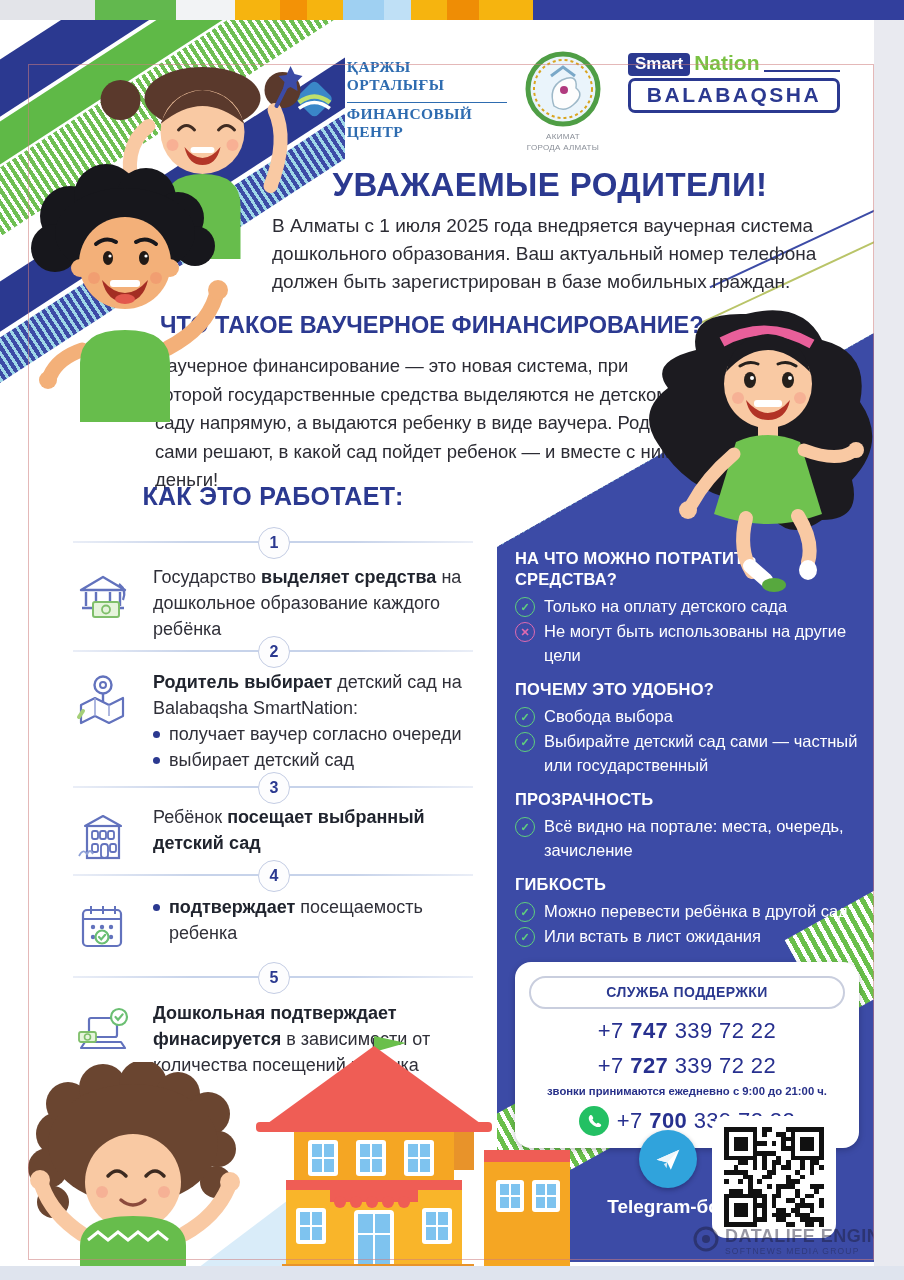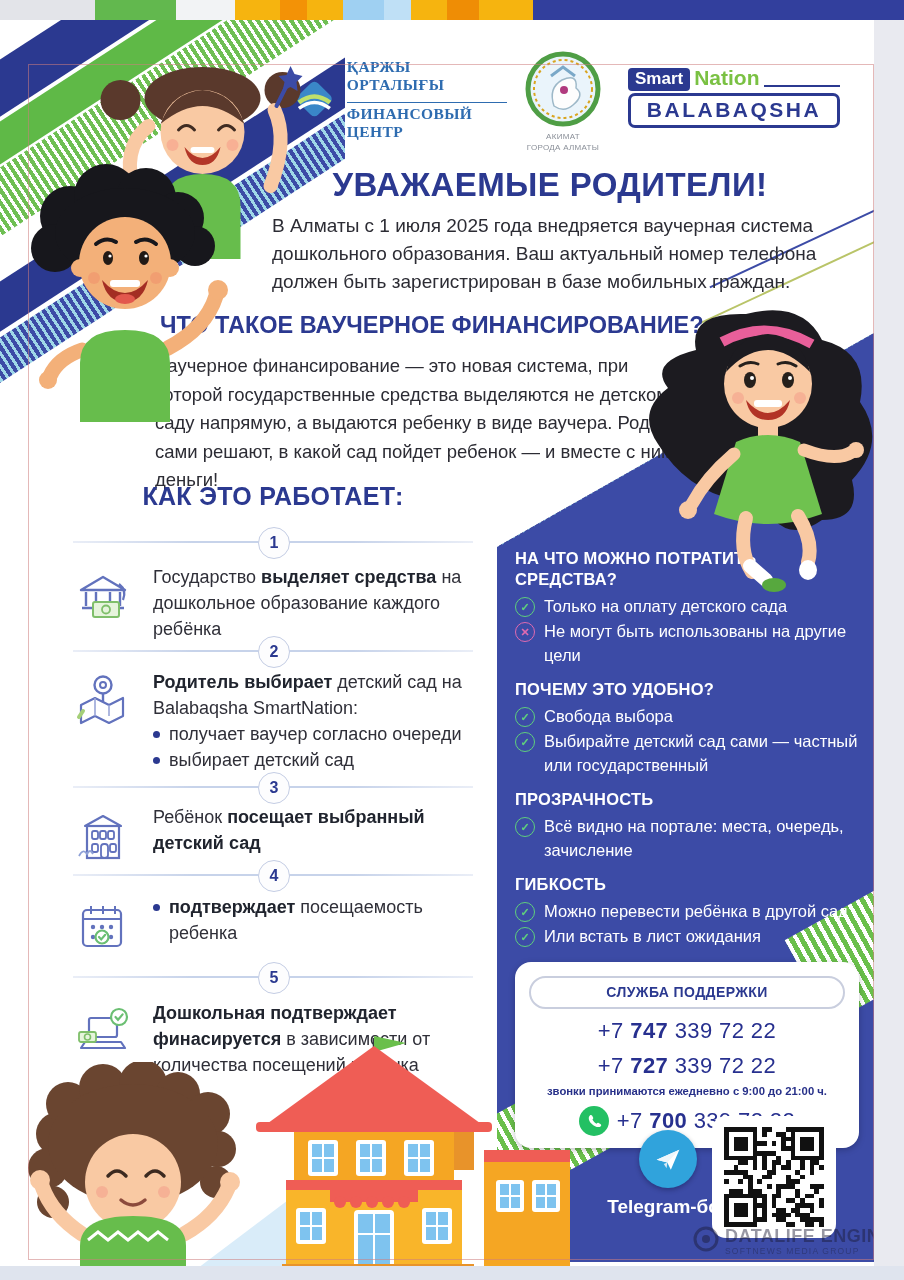--- a/index.html
+++ b/index.html
@@ -22,21 +22,21 @@
   .thin-line{position:absolute;height:0;transform:rotate(-25deg);z-index:1;}
   .tl1{left:700px;top:242px;width:210px;border-top:2px solid #3c4ba6;}
   .tl2{left:688px;top:272px;width:240px;border-top:2px solid #b9c468;}
   
   .fc-logo{left:292px;top:68px;width:215px;height:62px;display:flex;gap:10px;align-items:center;z-index:2;}
   .fc-text{font-family:"Liberation Serif",serif;color:#2e6cb0;font-weight:bold;font-size:15.5px;letter-spacing:.4px;}
   .fc-text .l1{border-bottom:1.5px solid #2e6cb0;padding-bottom:8px;}
   .fc-text .l2{padding-top:2px;}
   .ak-logo{left:513px;top:50px;width:100px;text-align:center;z-index:2;}
   .ak-cap{font-size:8px;color:#8a8f98;line-height:11px;margin-top:3px;letter-spacing:.3px;}
-  .sn-logo{left:628px;top:66px;width:212px;z-index:2;}
+  .sn-logo{left:628px;top:51px;width:212px;z-index:2;}
   .sn-top{display:flex;align-items:flex-end;gap:4px;}
   .sn-smart{background:var(--heading-blue,#2b3990);color:#fff;font-weight:bold;font-size:17px;padding:1px 7px 2px;border-radius:4px;}
   .sn-nation{color:#7ac143;font-weight:bold;font-size:21px;padding-bottom:1px;}
   .sn-rule{flex:1;border-bottom:2px solid var(--heading-blue,#2b3990);margin-bottom:4px;}
   .sn-box{margin-top:2px;border:3px solid var(--heading-blue,#2b3990);border-radius:7px;padding:2px 8px 3px;text-align:center;
           color:var(--heading-blue,#2b3990);font-weight:bold;font-size:21px;letter-spacing:2.5px;background:#fff;}
   
   .main-title{left:280px;top:166px;width:540px;text-align:center;color:var(--heading-blue,#2b3990);
               font-size:33px;font-weight:bold;letter-spacing:.4px;z-index:2;}
   .intro{left:272px;top:212px;width:545px;font-size:19px;line-height:28px;color:#2c2c34;z-index:2;}

